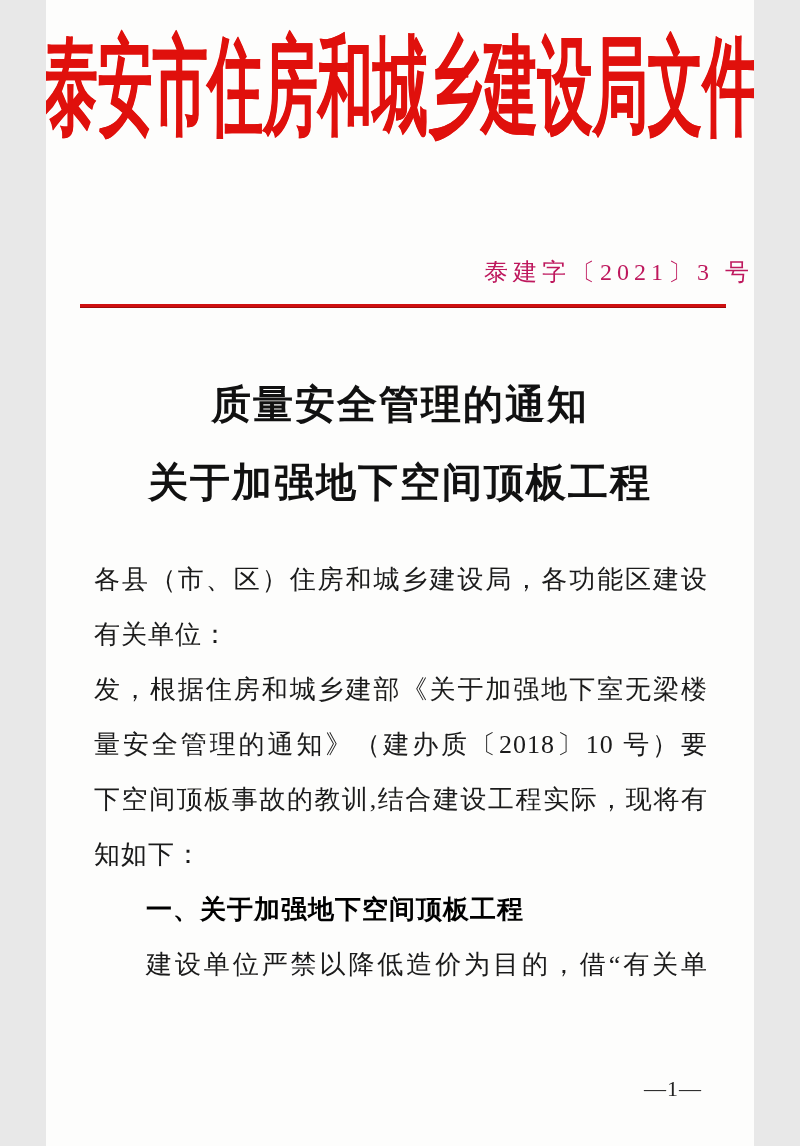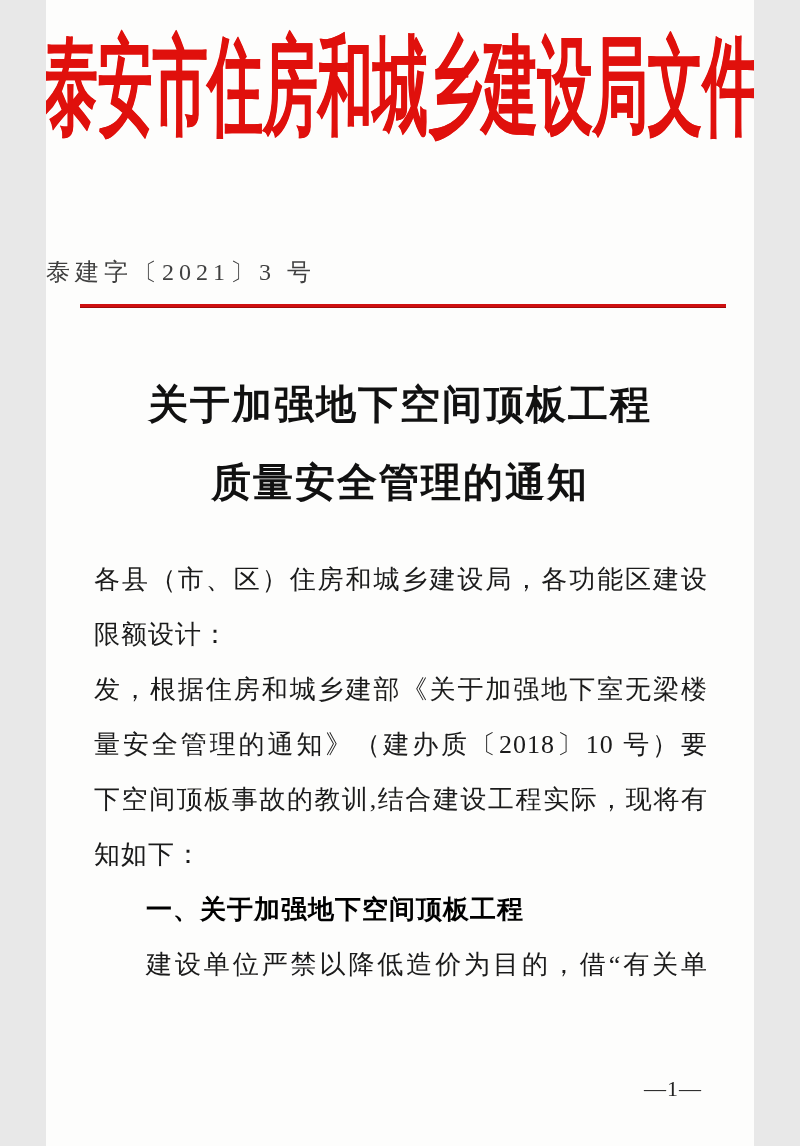--- a/index.html
+++ b/index.html
@@ -28,24 +28,24 @@
     font-size: 55px;
     letter-spacing: 0px;
     color: #e0100c;
     white-space: nowrap;
     transform: scaleY(1.95);
     text-shadow: 0.5px 0 0 #e0100c;
   }
   
   .doc-number {
     margin-top: 102px;
-    text-align: left;
+    text-align: right;
     font-size: 24px;
     letter-spacing: 5px;
-    color: #404040;
+    color: #be185d;
   }
   
   .red-rule {
     margin: 16px 28px 0 34px;
     height: 4px;
     background: #cf1010;
     border-bottom: 1px solid #a00a0a;
   }
   
   .notice-title {
@@ -98,27 +98,27 @@
 
   <div class="masthead">
     <span class="masthead-text">泰安市住房和城乡建设局文件</span>
   </div>
 
   <div class="doc-number">泰建字〔2021〕3 号</div>
 
   <div class="red-rule"></div>
 
   <div class="notice-title">
+    <div class="t-line">质量安全管理的通知</div>
     <div class="t-line">关于加强地下空间顶板工程</div>
-    <div class="t-line">质量安全管理的通知</div>
   </div>
 
   <div class="body-text">
     <div class="b-line full">各县（市、区）住房和城乡建设局，各功能区建设主管部门，</div>
-    <div class="b-line">限额设计：</div>
+    <div class="b-line">有关单位：</div>
     <div class="b-line full">发，根据住房和城乡建部《关于加强地下室无梁楼盖工程质</div>
     <div class="b-line full">量安全管理的通知》（建办质〔2018〕10 号）要求，吸取地</div>
     <div class="b-line full">下空间顶板事故的教训,结合建设工程实际，现将有关事项通</div>
     <div class="b-line">知如下：</div>
     <div class="b-line heading indent">一、关于加强地下空间顶板工程</div>
     <div class="b-line full indent">建设单位严禁以降低造价为目的，借“有关单位”、“优</div>
   </div>
 
   <div class="page-number">—1—</div>
 

